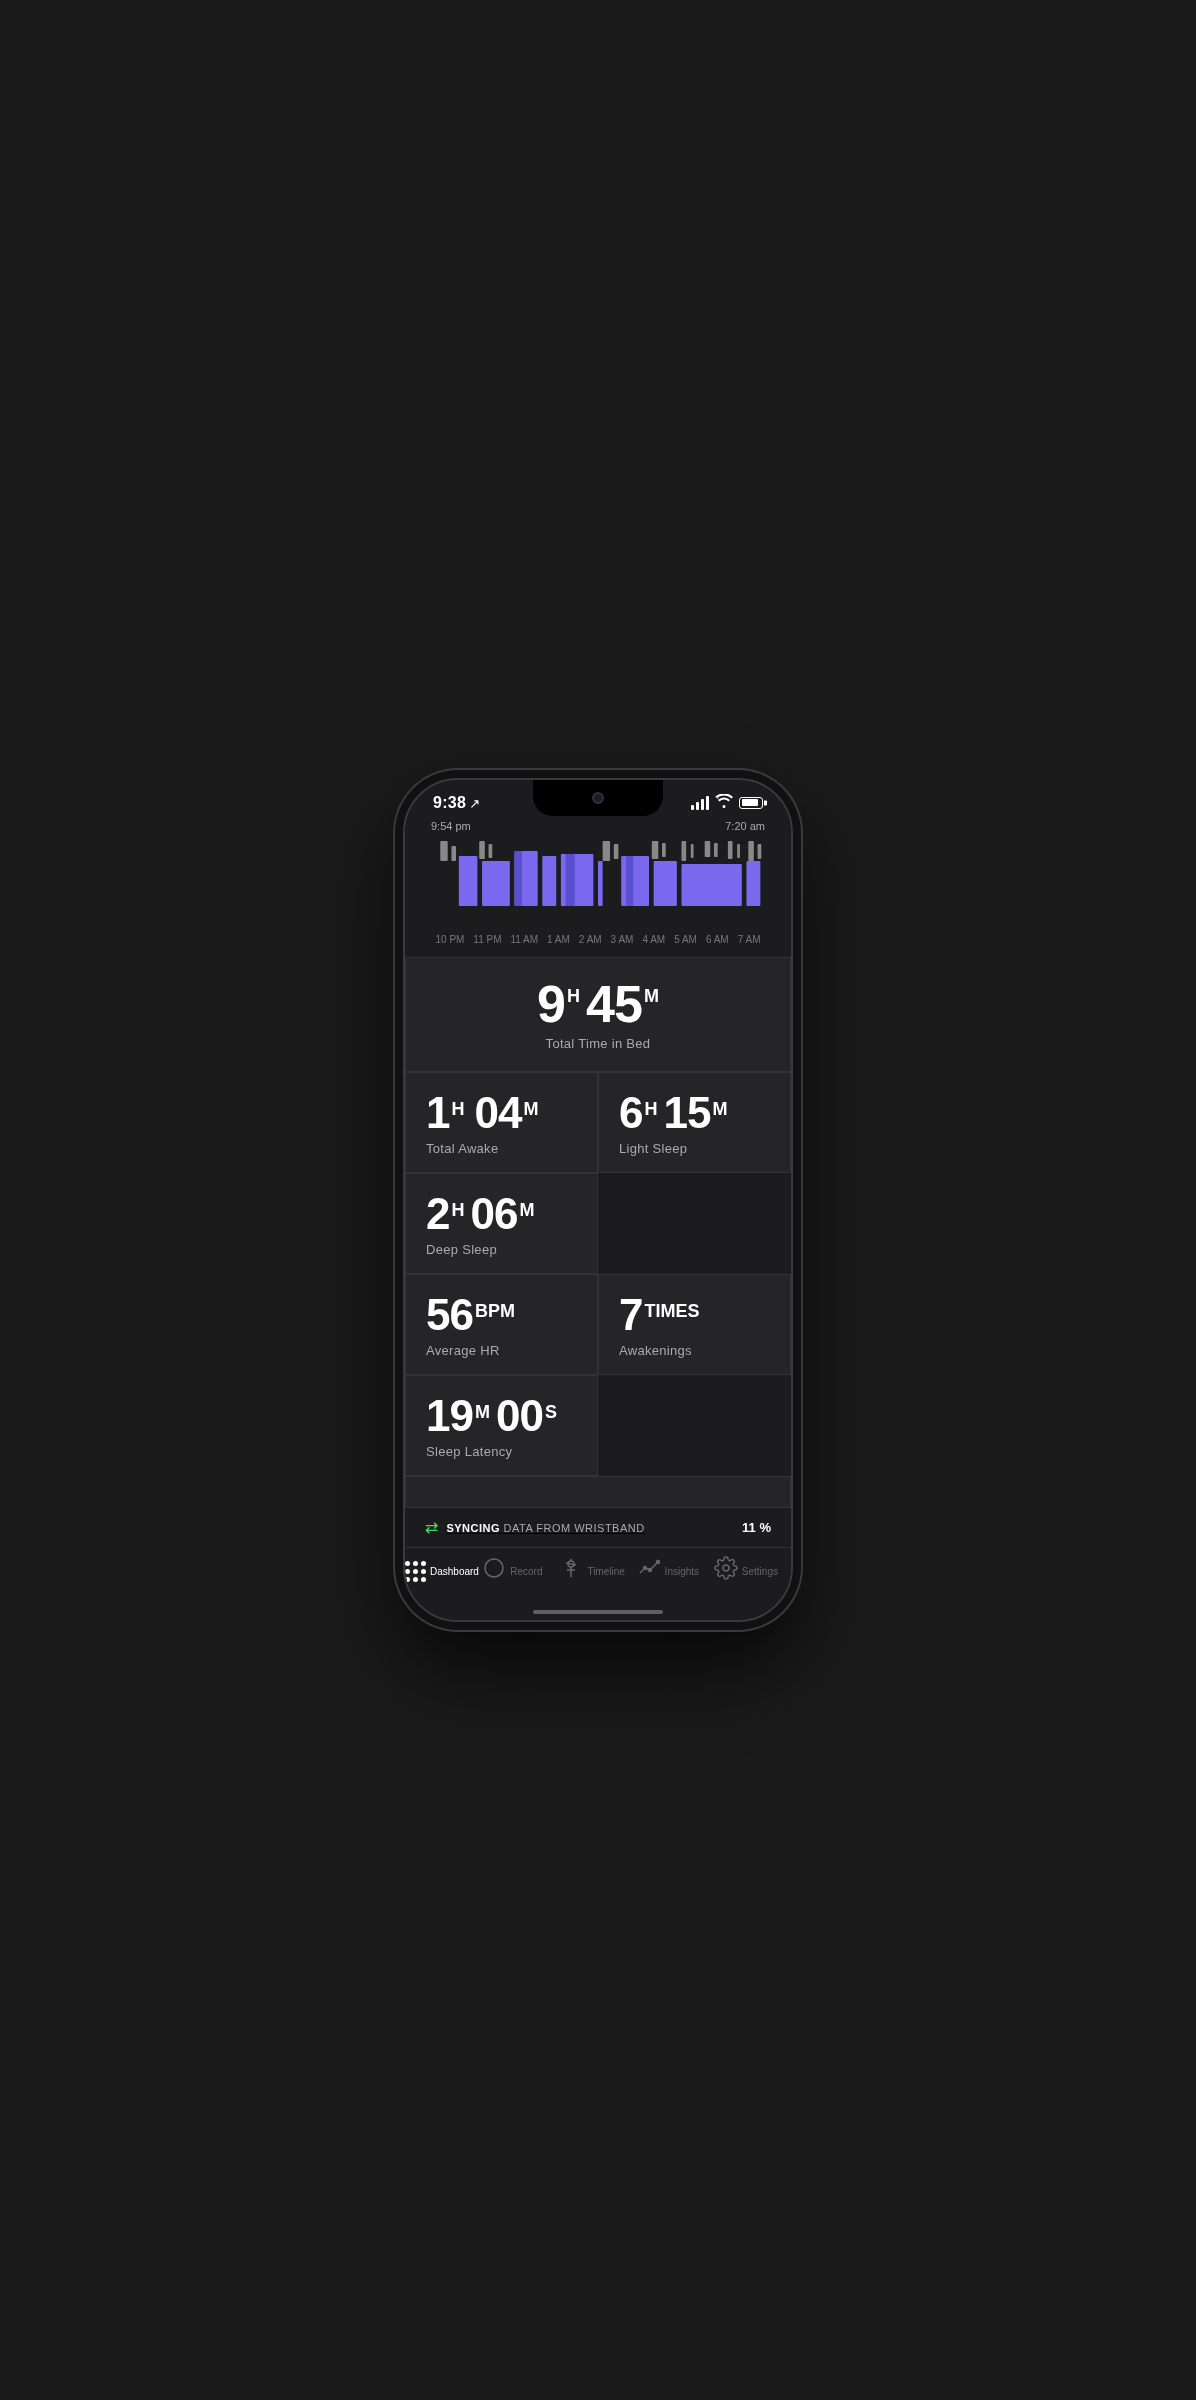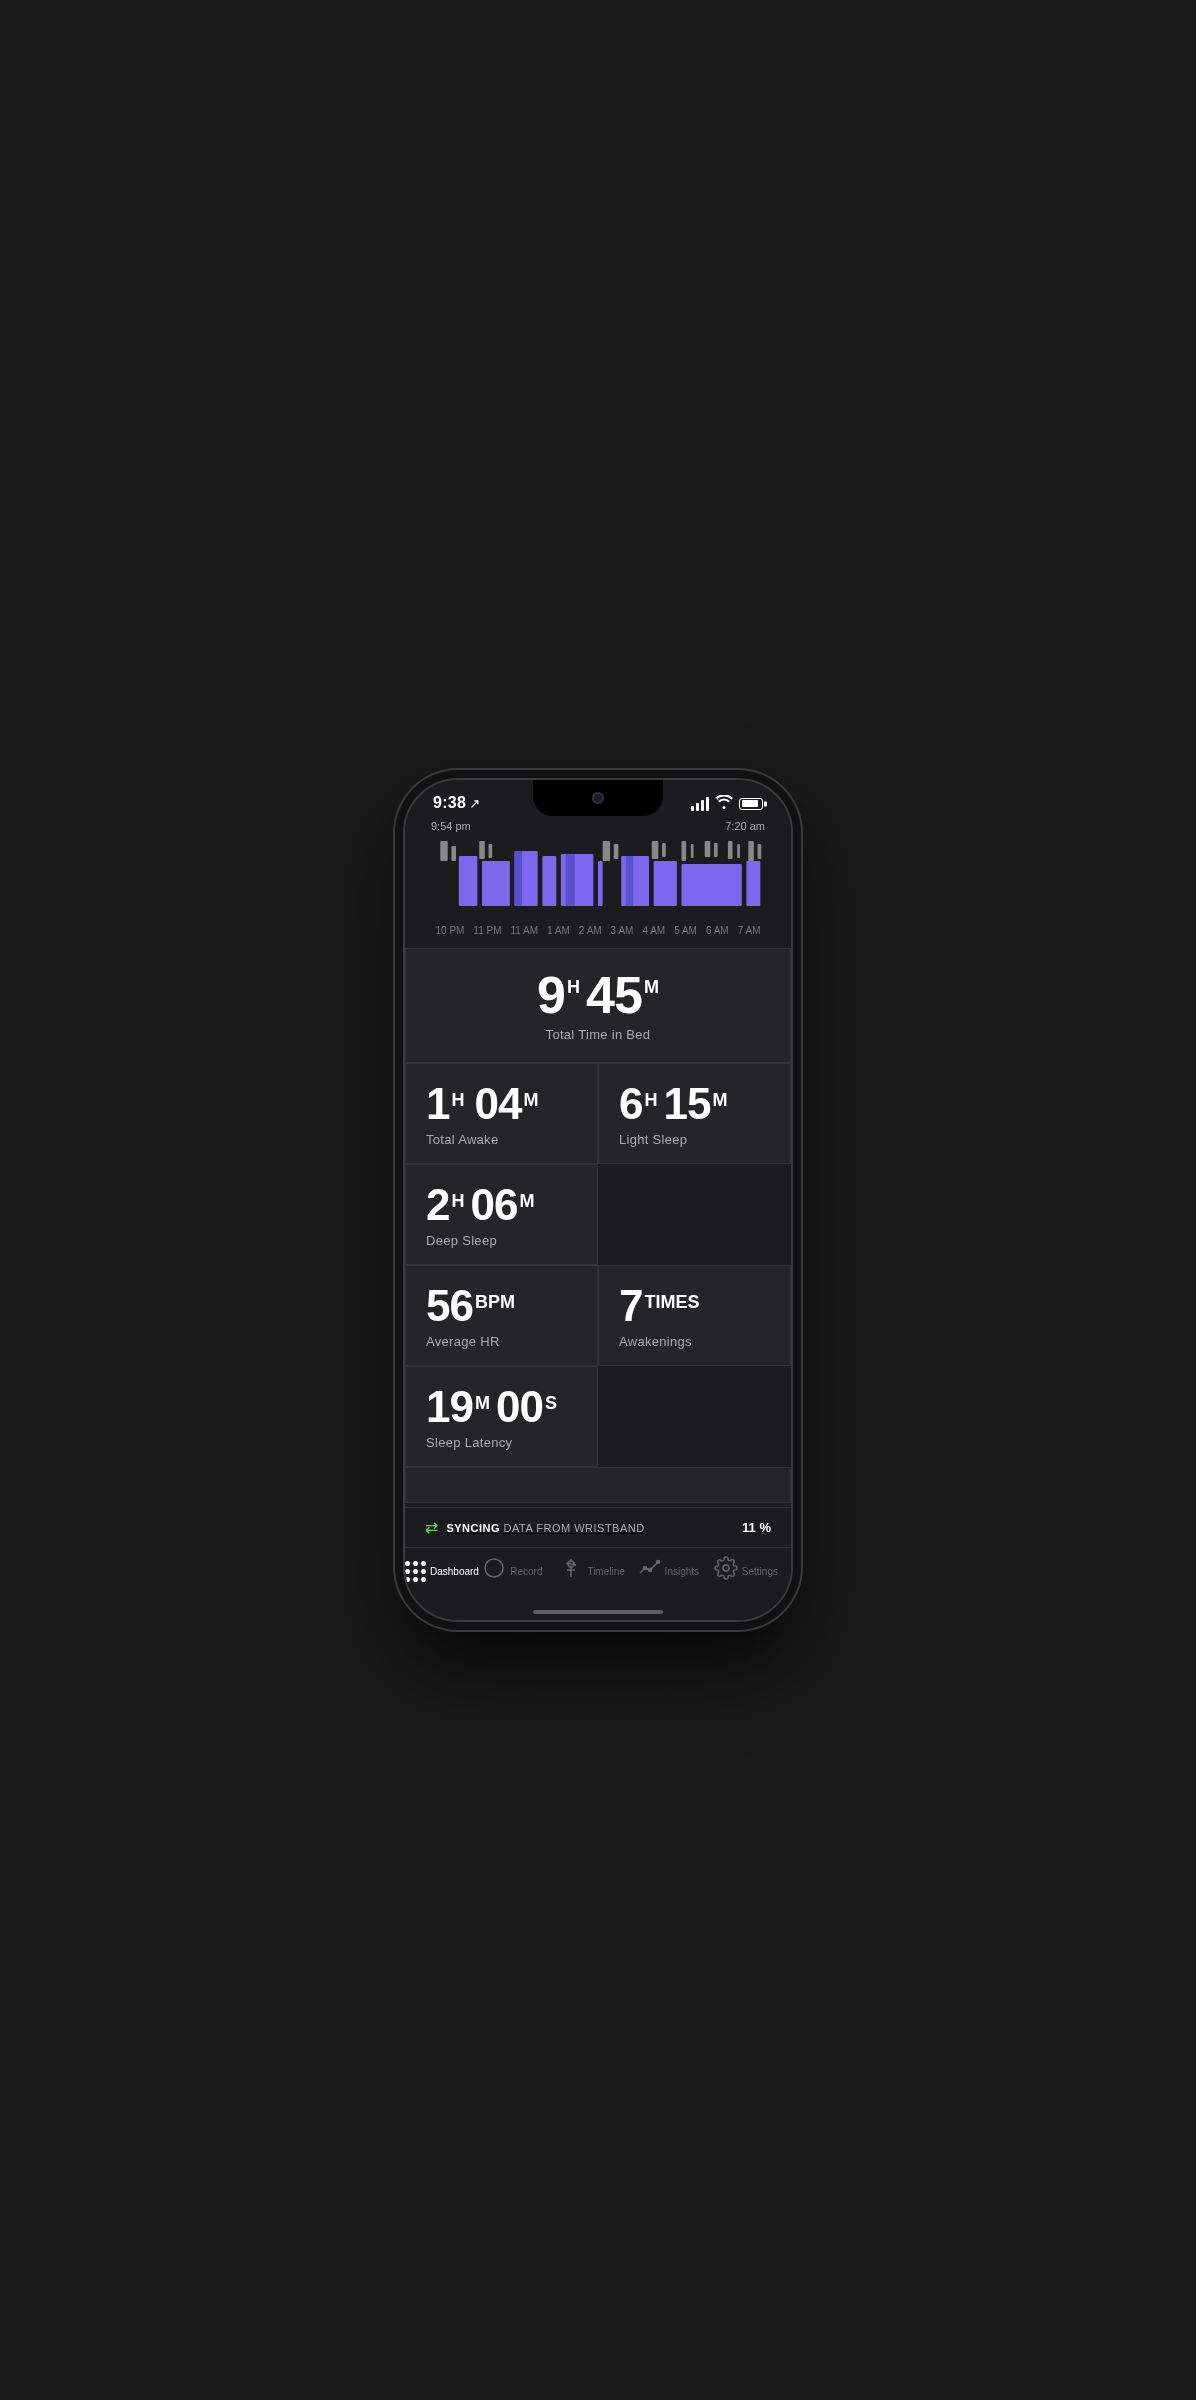--- a/index.html
+++ b/index.html
@@ -48,21 +48,21 @@
       background: #1c1c1e;
       border-radius: 53px;
       overflow: hidden;
       display: flex;
       flex-direction: column;
     }
     
     .status-bar {
       display: flex;
       justify-content: space-between;
-      align-items: flex-end;
+      align-items: flex-start;
       padding: 14px 28px 0;
       position: relative;
       flex-shrink: 0;
     }
     .notch {
       position: absolute;
       top: 0;
       left: 50%;
       transform: translateX(-50%);
       width: 130px;
@@ -152,21 +152,21 @@
       position: relative;
       overflow: hidden;
     }
     .chart-svg {
       width: 100%;
       height: 100%;
     }
     .chart-labels {
       display: flex;
       justify-content: space-around;
-      margin-top: 9px;
+      margin-top: 18px;
       align-items: center;
     }
     .chart-label {
       font-size: 10px;
       color: #777;
     }
     
     .main-content {
       flex: 1;
       overflow-y: auto;

